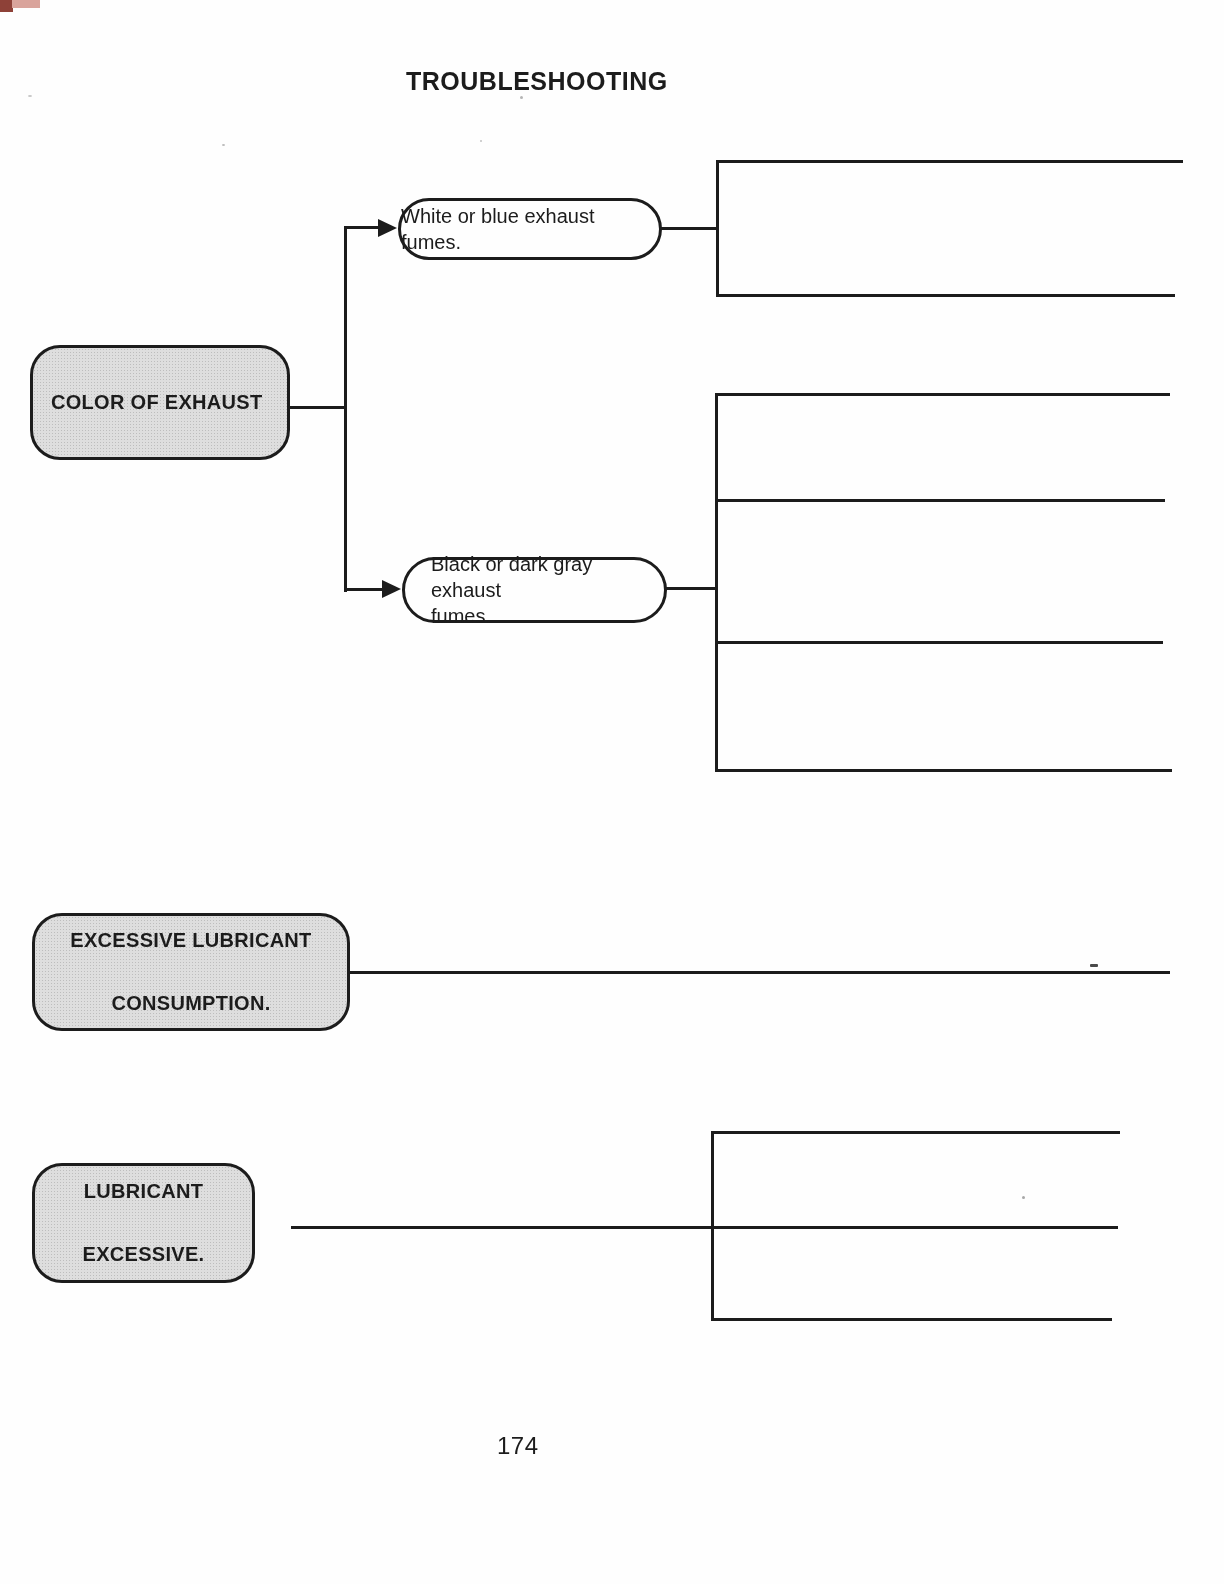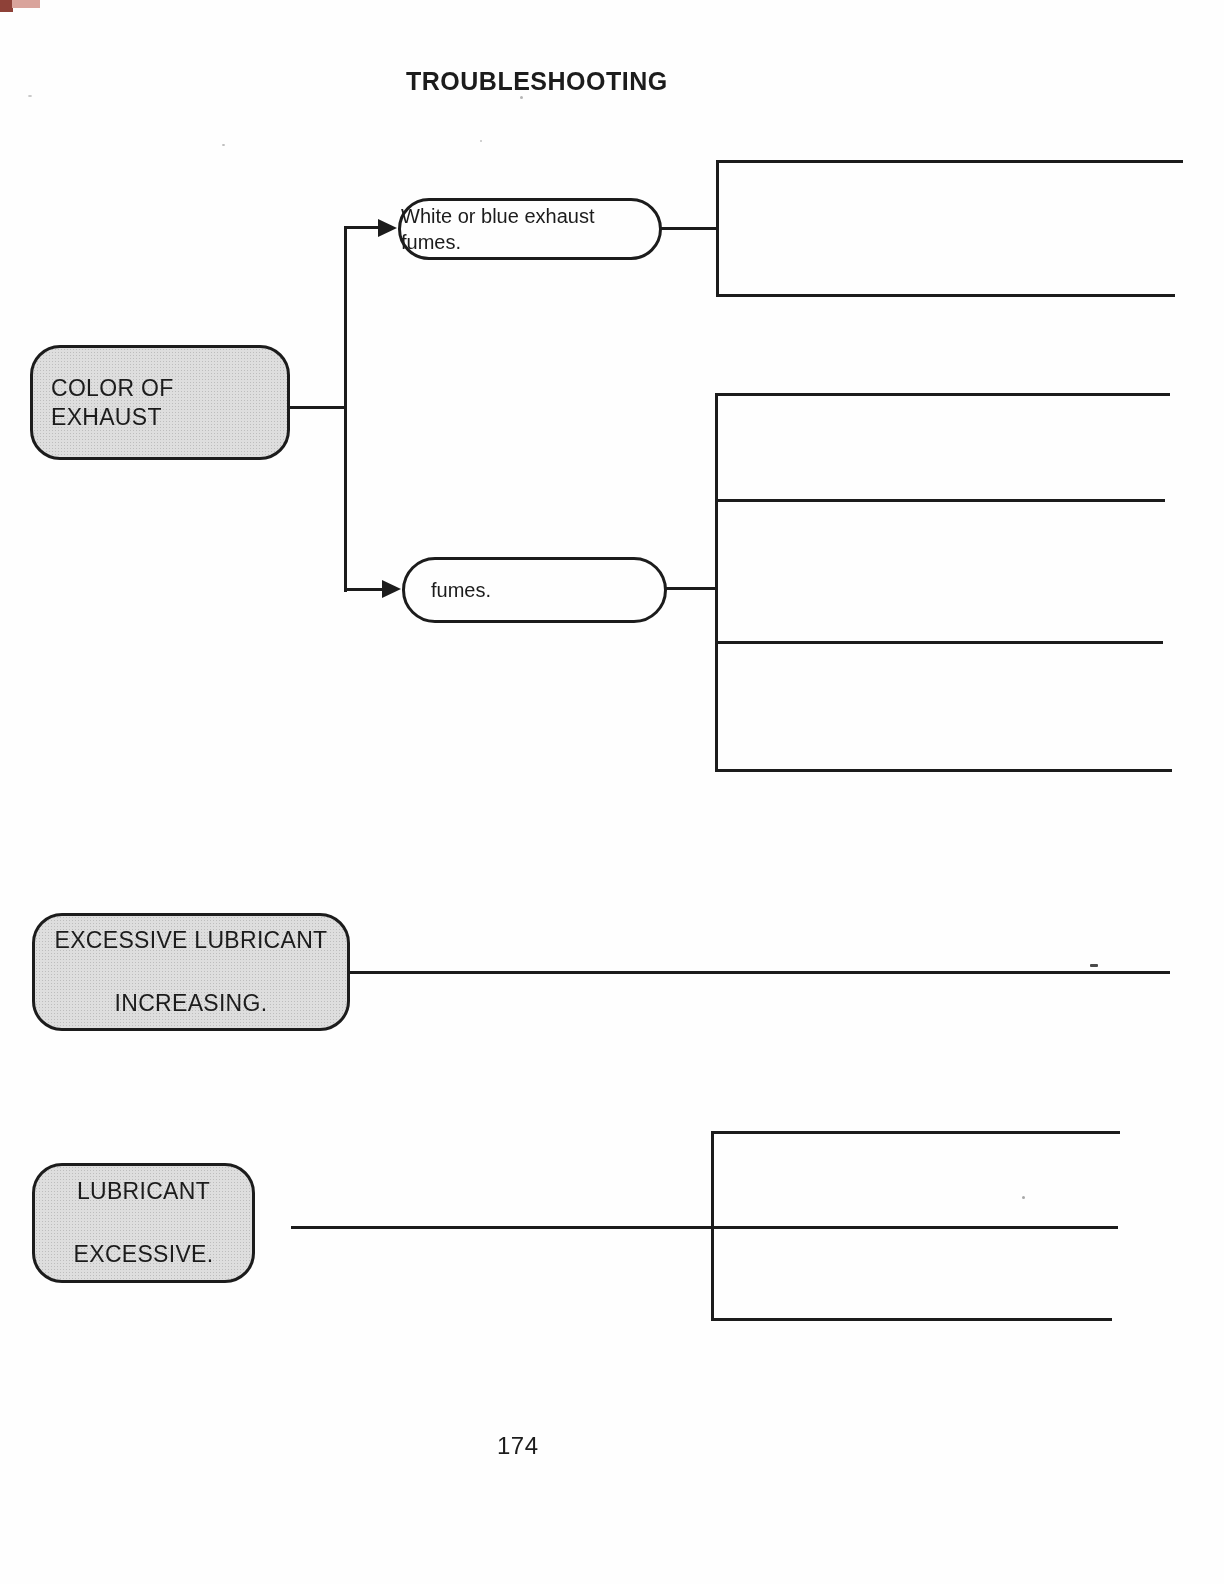--- a/index.html
+++ b/index.html
@@ -26,21 +26,21 @@
     border-left:19px solid var(--ink);
   }
   
   .node{
     position:absolute; box-sizing:border-box;
     border:3px solid var(--ink); border-radius:30px;
     background-color:var(--node-fill);
     background-image:radial-gradient(#bdbdbd .8px, transparent .95px);
     background-size:3px 3px;
     display:flex; flex-direction:column; justify-content:center;
-    font-weight:normal; font-size:23px; line-height:29px; letter-spacing:.3px;
+    font-weight:bold; font-size:20px; line-height:29px; letter-spacing:.3px;
   }
   .node.left-text{align-items:flex-start; padding-left:18px;}
   .node.center-text{align-items:center; text-align:center;gap:34px;}
   
   .pill{
     position:absolute; box-sizing:border-box;
     border:3px solid var(--ink); border-radius:40px; background:var(--paper);
     display:flex; flex-direction:column; justify-content:center;
     font-size:20px; line-height:26px;
   }
@@ -82,33 +82,34 @@
   <div class="pill center-text" style="left:398px;top:198px;width:264px;height:62px;">
     <div>White or blue exhaust fumes.</div>
   </div>
   <div class="ln" style="left:660px;top:227px;width:58px;height:3px;"></div>
 
   <div class="ln" style="left:716px;top:160px;width:3px;height:137px;"></div>
   <div class="ln" style="left:716px;top:160px;width:467px;height:3px;"></div>
   <div class="ln" style="left:716px;top:294px;width:459px;height:3px;"></div>
 
   <div class="pill left-text" style="left:402px;top:557px;width:265px;height:66px;">
+    <div>Black or dark gray exhaust</div>
     <div>fumes.</div>
   </div>
   <div class="ln" style="left:665px;top:587px;width:52px;height:3px;"></div>
 
   <div class="ln" style="left:715px;top:393px;width:3px;height:379px;"></div>
   <div class="ln" style="left:715px;top:393px;width:455px;height:3px;"></div>
   <div class="ln" style="left:715px;top:499px;width:450px;height:3px;"></div>
   <div class="ln" style="left:715px;top:641px;width:448px;height:3px;"></div>
   <div class="ln" style="left:715px;top:769px;width:457px;height:3px;"></div>
 
   <div class="node center-text" style="left:32px;top:913px;width:318px;height:118px;">
     <div>EXCESSIVE LUBRICANT</div>
-    <div>INCREASING.</div>
+    <div>CONSUMPTION.</div>
   </div>
   <div class="ln" style="left:348px;top:971px;width:822px;height:3px;"></div>
 
   <div class="node center-text" style="left:32px;top:1163px;width:223px;height:120px;">
     <div>LUBRICANT</div>
     <div>EXCESSIVE.</div>
   </div>
   <div class="ln" style="left:291px;top:1226px;width:827px;height:3px;"></div>
 
   <div class="ln" style="left:711px;top:1131px;width:3px;height:190px;"></div>

